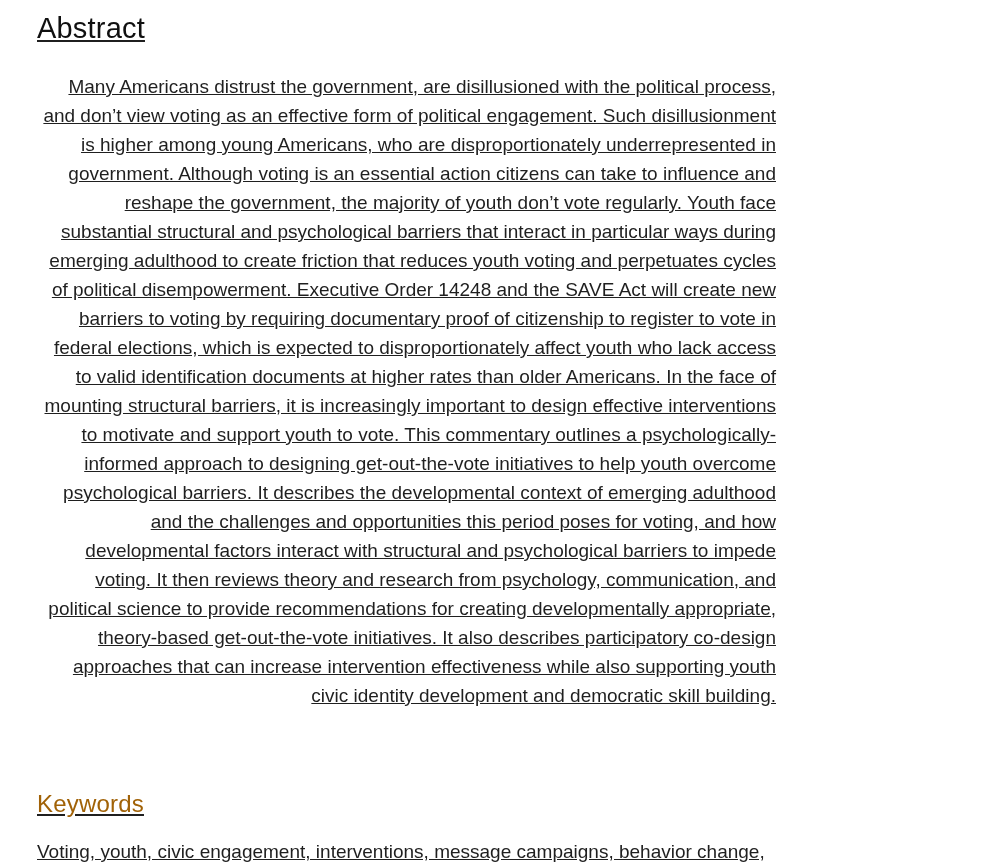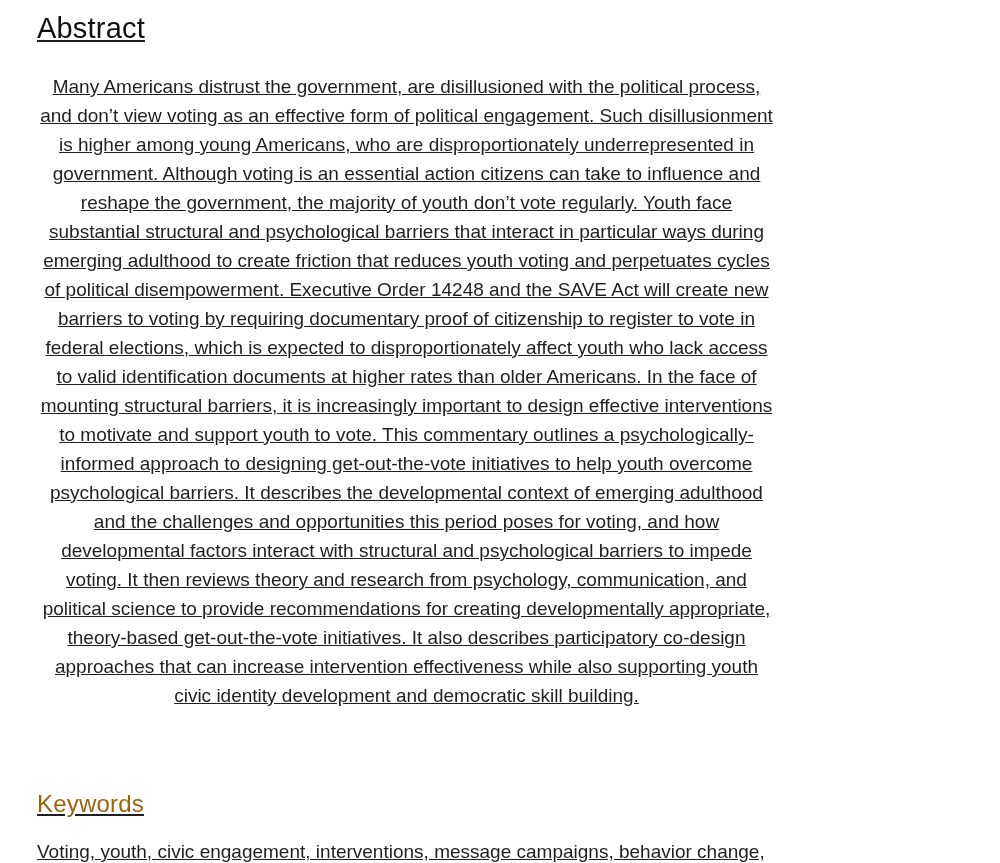--- a/index.html
+++ b/index.html
@@ -28,21 +28,21 @@
     margin: 0 0 27px 0;
     letter-spacing: 0.2px;
   }
   .abstract-body {
     font-size: 19px;
     line-height: 29px;
     font-weight: 400;
     color: #1f1f1f;
     margin: 0;
     max-width: 926px;
-    text-align: center;
+    text-align: right;
   }
   .keywords-heading {
     font-size: 24px;
     font-weight: 400;
     color: #a16207;
     margin: 80px 0 0 0;
     letter-spacing: 0.2px;
   }
   .keywords-body {
     font-size: 19px;

